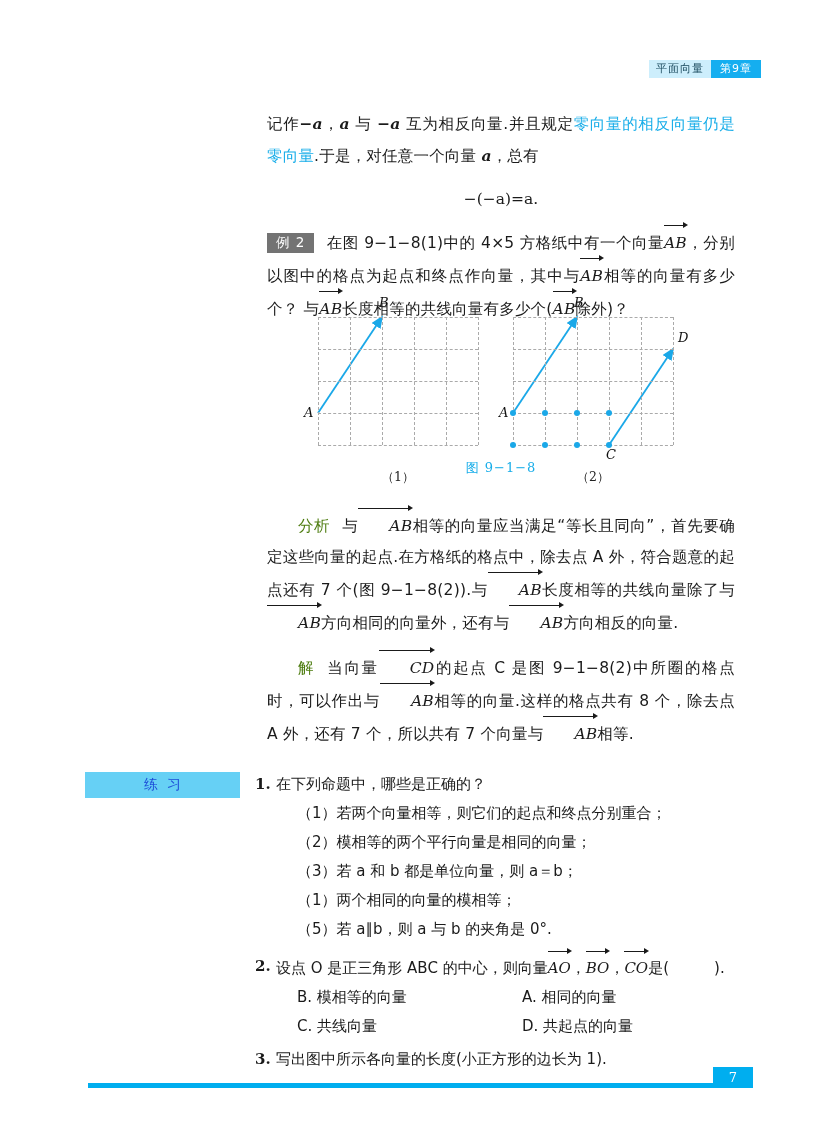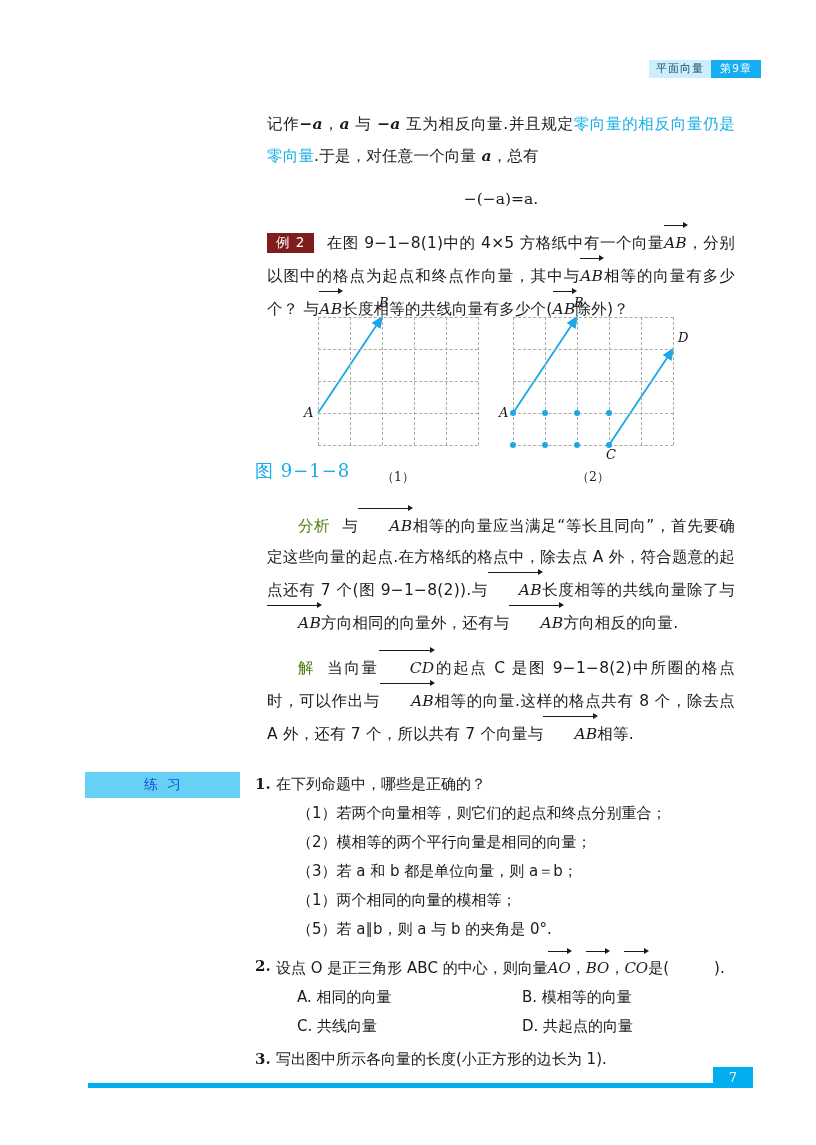--- a/index.html
+++ b/index.html
@@ -102,21 +102,21 @@
   .formula {
     text-align: center;
     font-size: 15.5px;
     line-height: 30px;
     margin: 6px 0 2px 0;
     font-family: "DejaVu Serif", "Liberation Serif", serif;
   }
 
   .badge {
     display: inline-block;
-    background: #7f1d1d;
+    background: #737373;
     color: #ffffff;
     font-size: 13.5px;
     line-height: 17px;
     padding: 1px 9px 2px 9px;
     margin-right: 12px;
     vertical-align: 1px;
     letter-spacing: 1px;
   }
   .label-blue {
     color: #4d7c0f;
@@ -174,23 +174,23 @@
     width: 6px;
     height: 6px;
     border-radius: 50%;
     background: #1aa8e8;
   }
   .fig-number {
     position: absolute;
     top: 156px;
     left: 0;
     width: 492px;
-    text-align: left;
+    text-align: center;
     color: #17ade9;
-    font-size: 18px;
+    font-size: 13px;
     font-family: "DejaVu Serif", "Liberation Serif", serif;
     letter-spacing: 1px;
   }
 
   
   .exercise-banner {
     position: absolute;
     left: 85px;
     top: 772px;
     width: 155px;
@@ -375,22 +375,22 @@
     <p class="sub-item">（1）若两个向量相等，则它们的起点和终点分别重合；</p>
     <p class="sub-item">（2）模相等的两个平行向量是相同的向量；</p>
     <p class="sub-item">（3）若 a 和 b 都是单位向量，则 a＝b；</p>
     <p class="sub-item">（1）两个相同的向量的模相等；</p>
     <p class="sub-item">（5）若 a∥b，则 a 与 b 的夹角是 0°.</p>
 
     <p class="ex-item" style="margin-top:8px;">
       <span class="ex-num">2.</span><span>设点 O 是正三角形 ABC 的中心，则向量</span><span class="vec">AO</span><span>，</span><span class="vec">BO</span><span>，</span><span class="vec">CO</span><span>是(　　　).</span>
     </p>
     <div class="choices">
+      <div class="choice-col">B. 模相等的向量</div>
       <div class="choice-col">A. 相同的向量</div>
-      <div class="choice-col">B. 模相等的向量</div>
     </div>
     <div class="choices">
       <div class="choice-col">C. 共线向量</div>
       <div class="choice-col">D. 共起点的向量</div>
     </div>
 
     <p class="ex-item" style="margin-top:4px;">
       <span class="ex-num">3.</span><span>写出图中所示各向量的长度(小正方形的边长为 1).</span>
     </p>
   </div>

